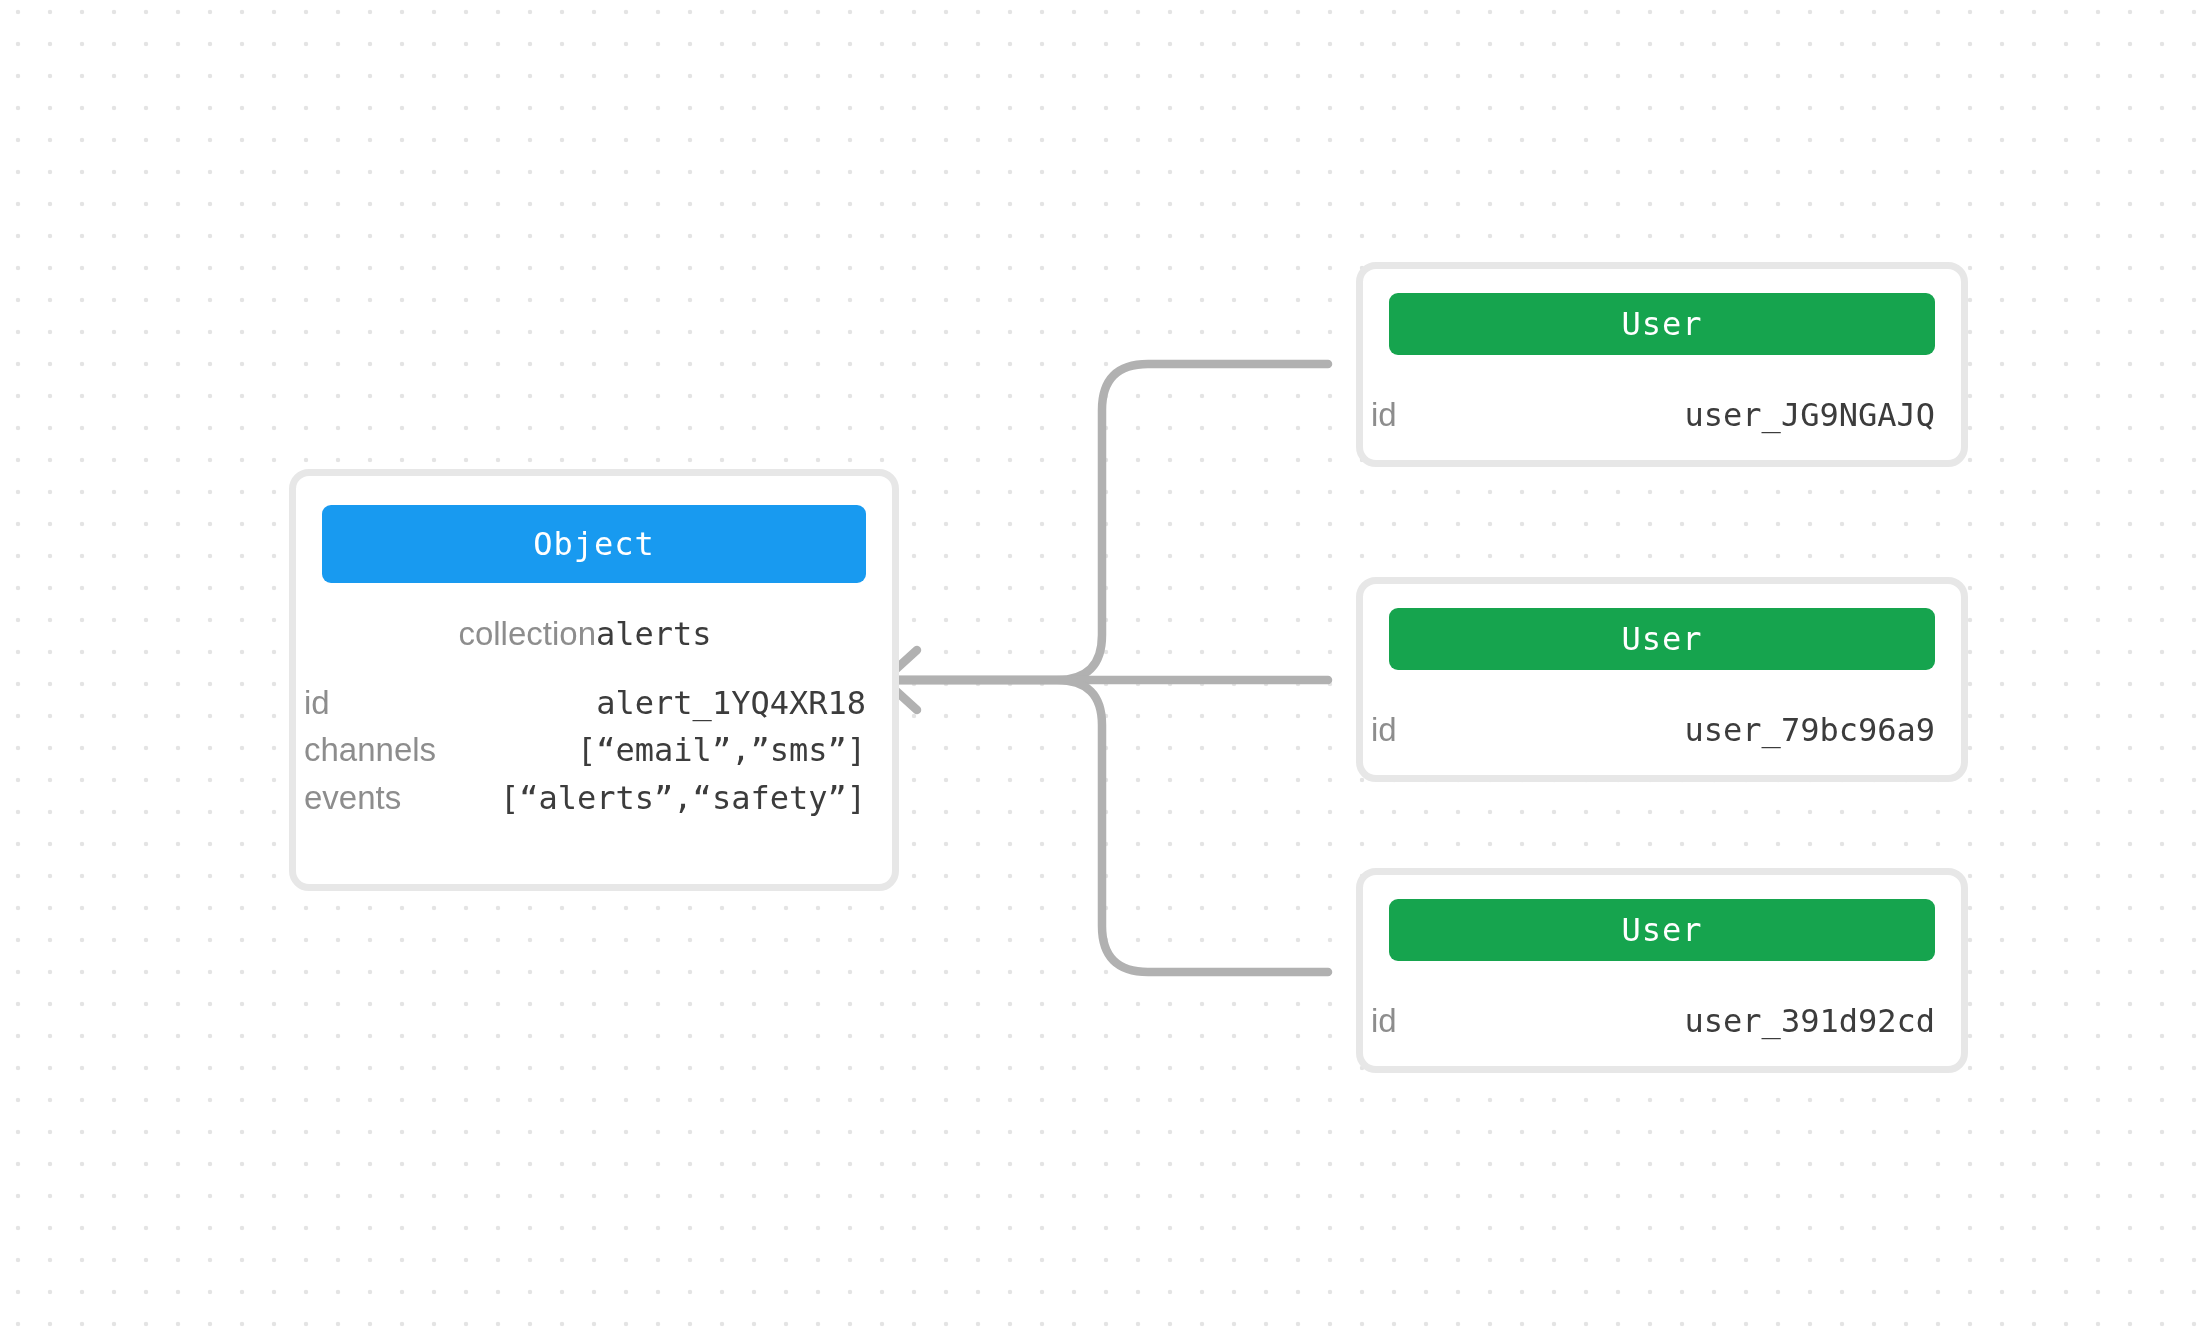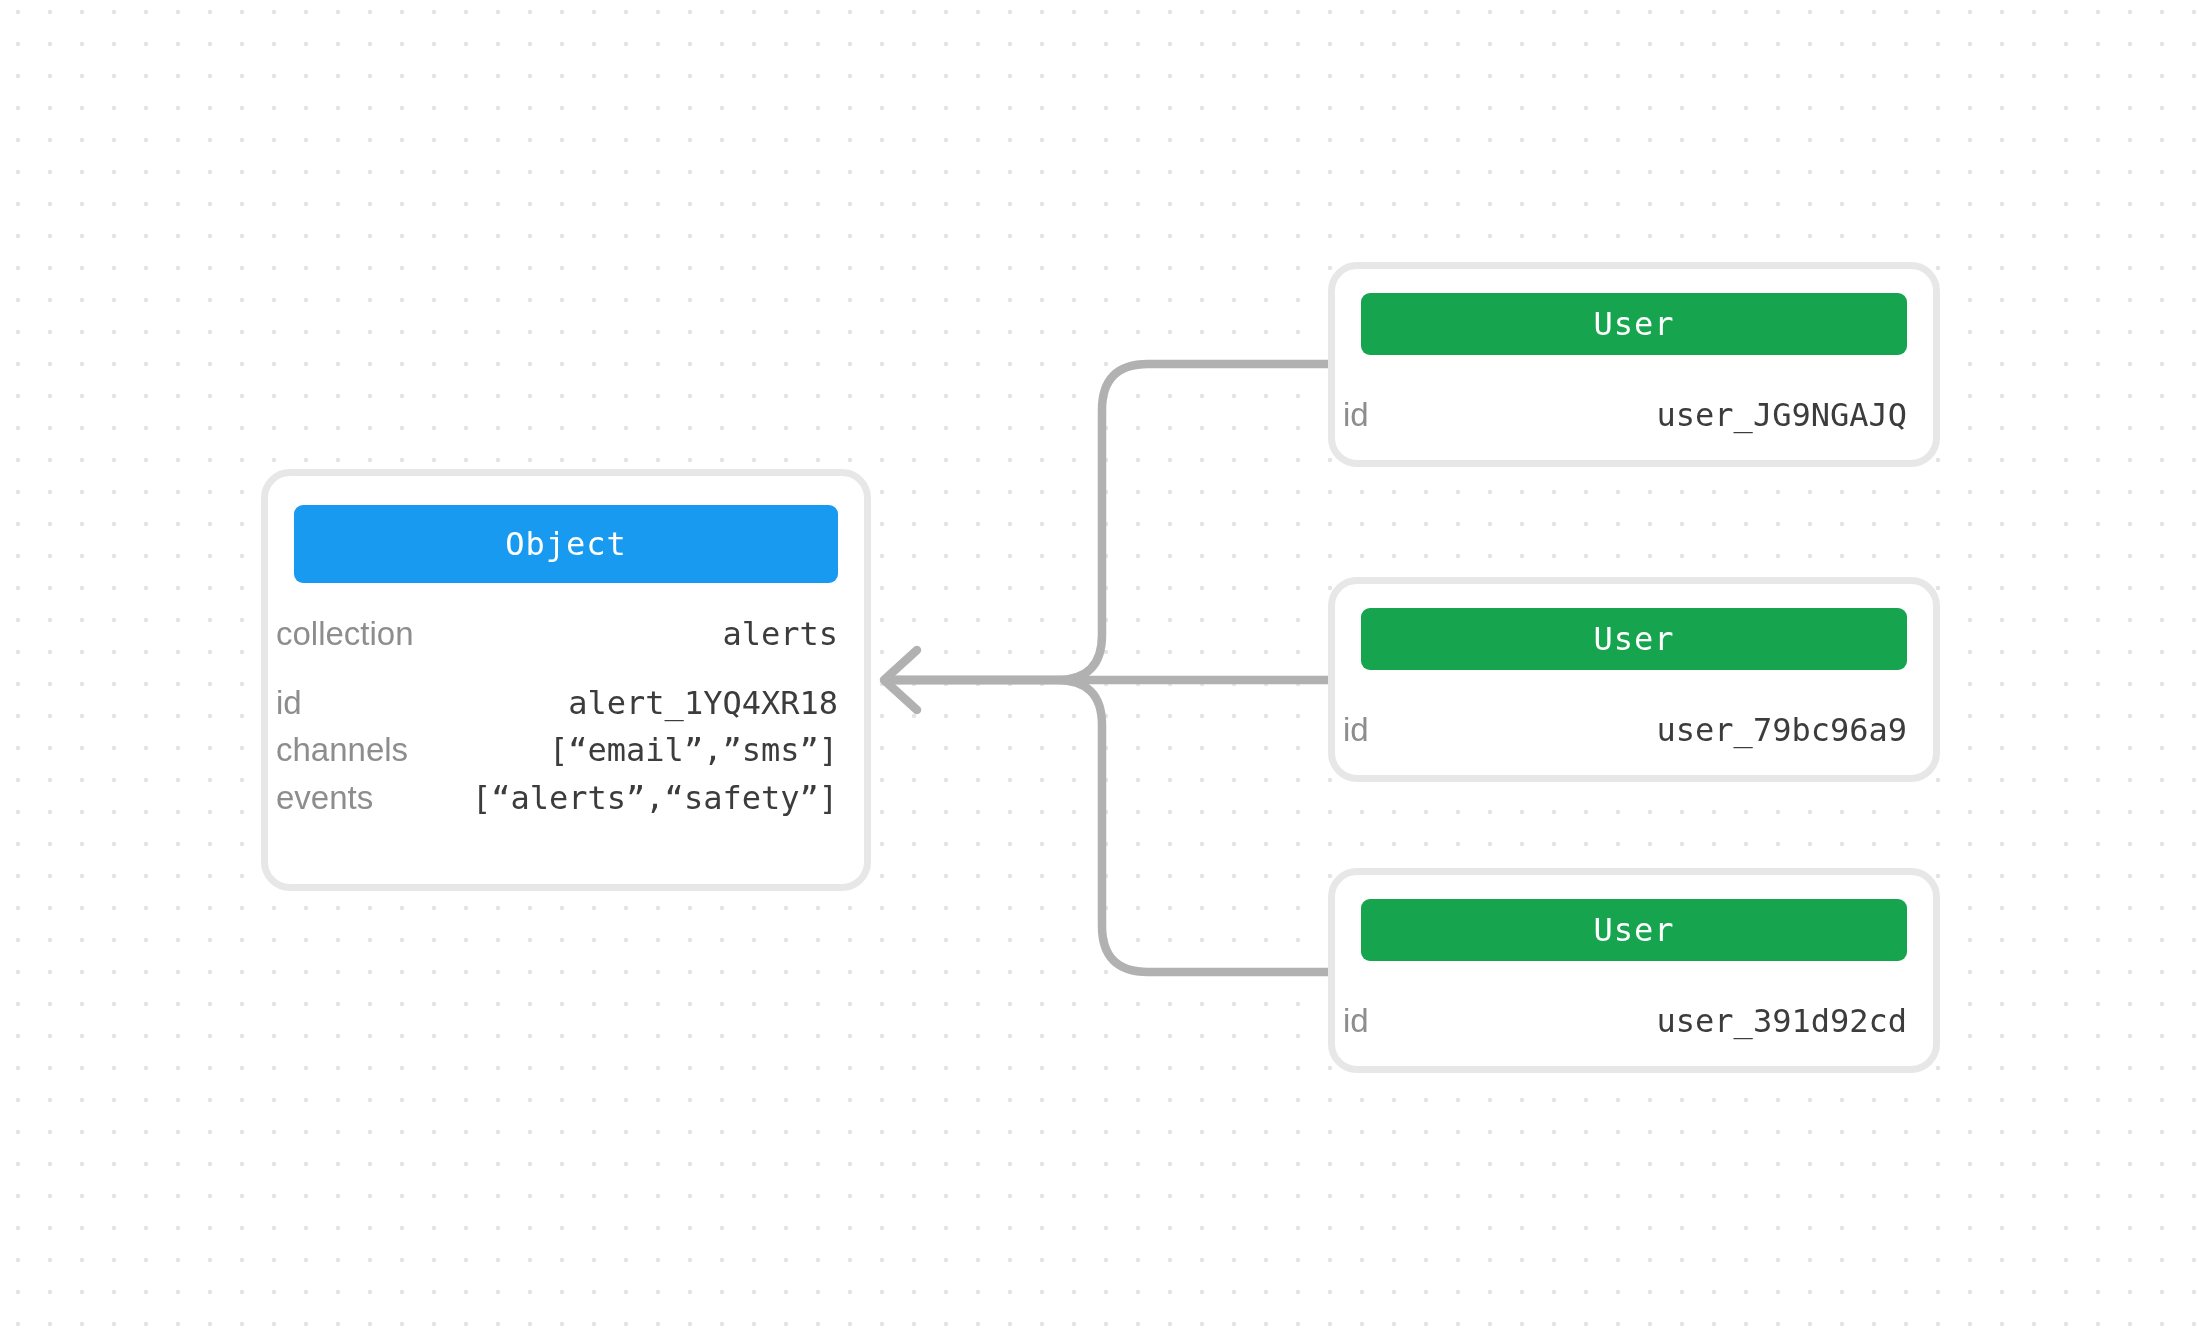--- a/index.html
+++ b/index.html
@@ -18,22 +18,23 @@
     fill:none;
     stroke:var(--connector,#b1b1b1);
     stroke-width:8.5;
     stroke-linecap:round;
     stroke-linejoin:round;
   }
   .card{
     position:absolute;
     background:#ffffff;
     border:7px solid var(--card-border,#e7e7e7);
-    border-radius:29px;
+    border-radius:20px;
     box-sizing:border-box;
+    margin-left:28px;
   }
   .card-header{
     position:absolute;left:26px;right:26px;
     border-radius:9px;
     display:flex;align-items:center;justify-content:center;
     color:var(--header-text,#ffffff);
     font-family:"DejaVu Sans Mono",monospace;
     font-size:32px;
     letter-spacing:1px;
   }
@@ -48,21 +49,21 @@
     color:var(--label-text,#8d8d8d);
     white-space:pre;
   }
   .row .value{
     font-family:"DejaVu Sans Mono",monospace;
     font-size:32px;
     color:var(--value-text,#3c3c3c);
     white-space:pre;
   }
   .object-card{left:261px;top:469px;width:610px;height:422px;}
-  .object-card .row-0{top:140px;}
+  .object-card .row-0{top:140px;justify-content:center;}
   .object-card .row-1{top:209px;}
   .object-card .row-2{top:256px;gap:15px;}
   .object-card .row-3{top:304px;gap:11px;}
   .user-card{left:1328px;width:612px;height:205px;}
   .user-card .row-0{top:128px;}
   .user-card-1{top:262px;}
   .user-card-2{top:577px;}
   .user-card-3{top:868px;}
 </style>
 </head>

